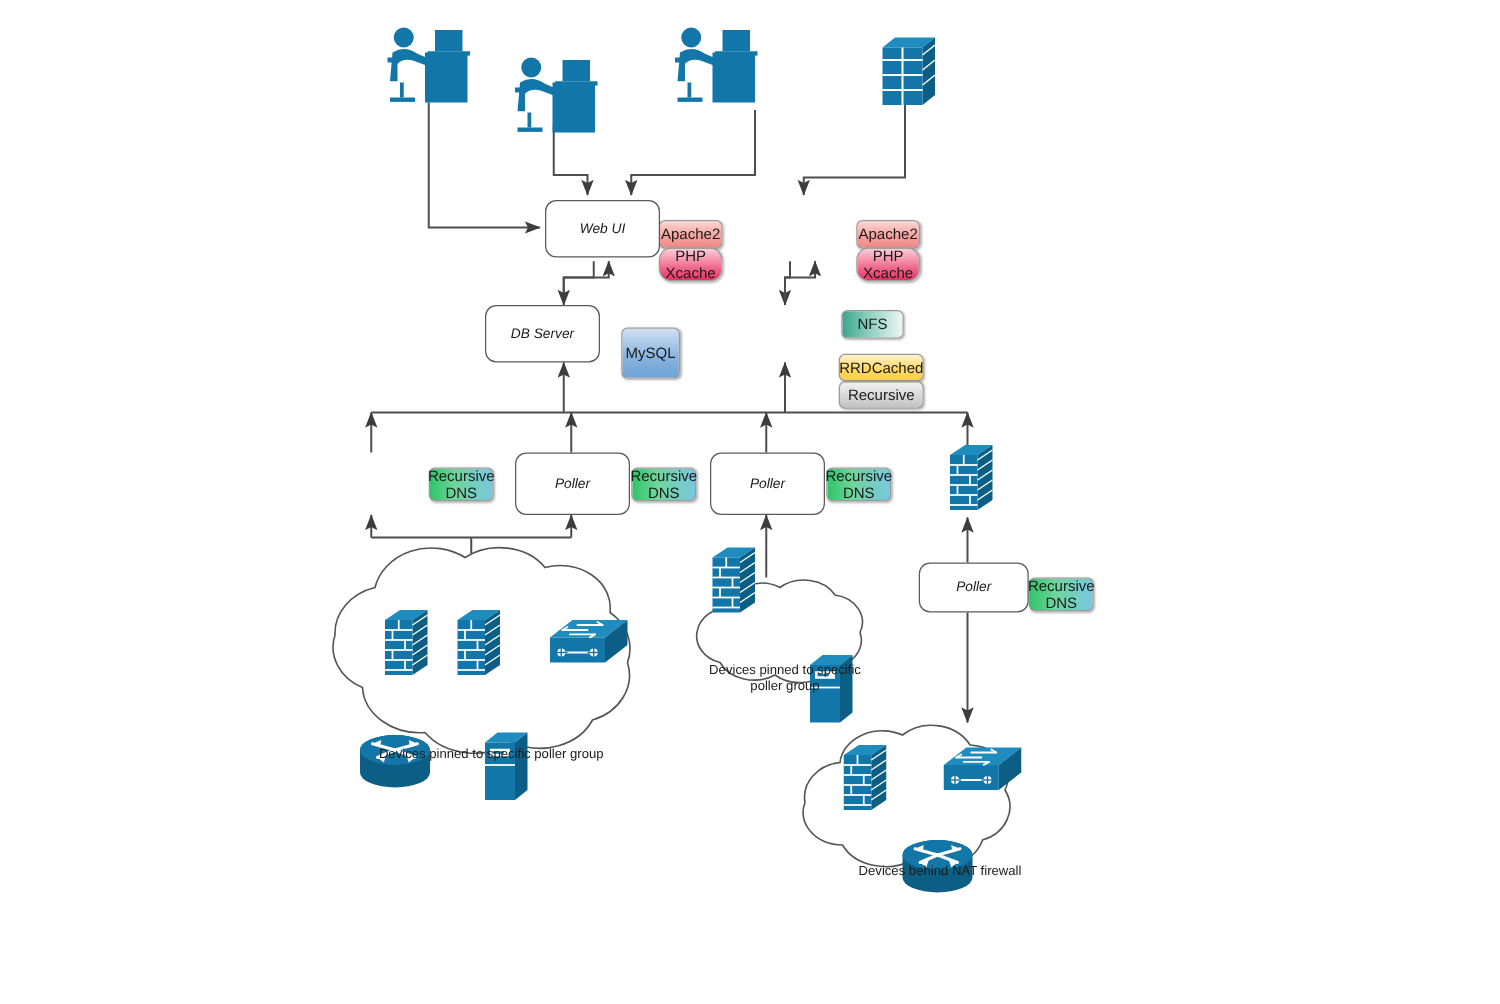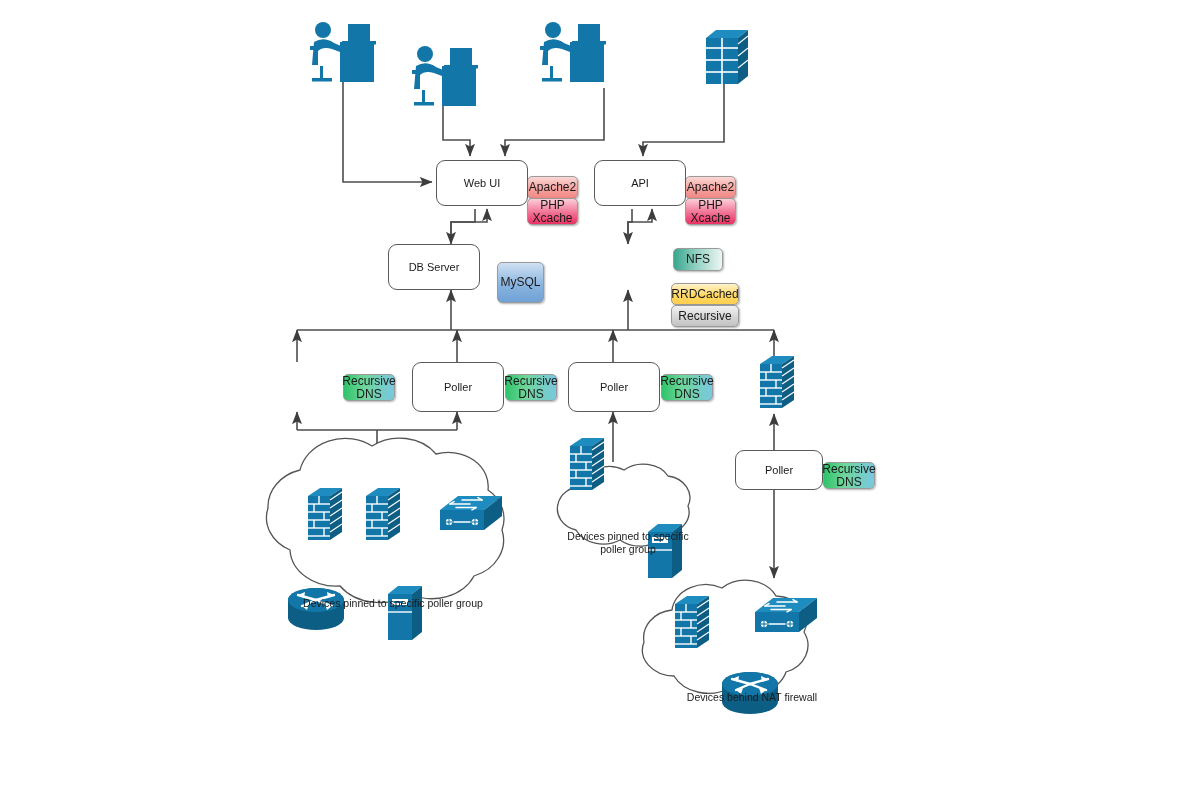--- a/index.html
+++ b/index.html
@@ -5,28 +5,28 @@
   html,body{margin:0;padding:0;background:#fff;}
   body{width:1200px;height:803px;position:relative;overflow:hidden;
        font-family:"Liberation Sans","DejaVu Sans",sans-serif;color:#1a1a1a;}
   #stage{position:absolute;left:0;top:0;width:1200px;height:803px;}
   svg.layer{position:absolute;left:0;top:0;width:1200px;height:803px;overflow:visible;}
   #edges{z-index:1;}
   #icons{z-index:2;}
   .node{position:absolute;z-index:3;box-sizing:border-box;background:#fff;
         border:1px solid #5a5a5a;border-radius:9px;
         display:flex;align-items:center;justify-content:center;
-        font-size:11px;color:#1a1a1a;text-align:center;line-height:1.15;}
+        font-size:11px;color:#1a1a1a;text-align:center;line-height:1.15;font-style:italic;}
   .badge{position:absolute;z-index:2;box-sizing:border-box;
          border:1px solid #9a9a9a;border-radius:5px;
          display:flex;align-items:center;justify-content:center;
          font-size:12px;line-height:1.08;text-align:center;color:#1a1a1a;
          box-shadow:1px 1px 2px rgba(0,0,0,.30);margin-top:16px;}
   .b-apache{background:linear-gradient(to bottom,#fbd7d4 0%,#f5a3a0 55%,#ef8884 100%);}
-  .b-php{background:linear-gradient(to bottom,#fbcfd6 0%,#f06a8e 60%,#ec2f63 100%);}
+  .b-php{background:linear-gradient(to bottom,#fbcfd6 0%,#f06a8e 60%,#ec2f63 100%);border-radius:10px;}
   .b-mysql{background:linear-gradient(to bottom,#cfe0f2 0%,#86b2de 60%,#6fa2d6 100%);}
   .b-nfs{background:linear-gradient(to right,#39a78e 0%,#8fcfc0 45%,#eef6f4 100%);}
   .b-rrdcached{background:linear-gradient(to bottom,#fff2cc 0%,#ffd966 55%,#ffcf4d 100%);}
   .b-memcached{background:linear-gradient(to bottom,#f2f2f2 0%,#d4d4d4 60%,#c2c2c2 100%);}
   .b-dns{background:linear-gradient(to right,#2fc46a 0%,#6fd59a 40%,#79c8e0 100%);}
   .cloudlabel{position:absolute;z-index:3;font-size:10.5px;text-align:center;
               color:#1a1a1a;line-height:1.25;margin-top:41px;}
 </style>
 </head>
 <body>
@@ -253,21 +253,20 @@
       </g>
     <g>
       <use href="#g-switch" x="755" y="598"></use>
       </g>
     <g>
       <use href="#g-router" x="722" y="672"></use>
       </g>
   </svg>
 
   <div class="node" style="left:436px;top:160px;width:92px;height:46px;">Web UI</div>
-  <div class="node" style="left:594px;top:160px;width:92px;height:46px;">API</div>
   <div class="node" style="left:388px;top:244px;width:92px;height:46px;">DB Server</div>
   <div class="node" style="left:412px;top:362px;width:92px;height:50px;">Poller</div>
   <div class="node" style="left:568px;top:362px;width:92px;height:50px;">Poller</div>
   <div class="node" style="left:735px;top:450px;width:88px;height:40px;">Poller</div>
 
   <div class="badge b-apache" style="left:527px;top:160px;width:51px;height:23px;">Apache2</div>
   <div class="badge b-php" style="left:527px;top:182px;width:51px;height:27px;white-space:pre-line;">PHP
 Xcache</div>
   <div class="badge b-apache" style="left:685px;top:160px;width:51px;height:23px;">Apache2</div>
   <div class="badge b-php" style="left:685px;top:182px;width:51px;height:27px;white-space:pre-line;">PHP

